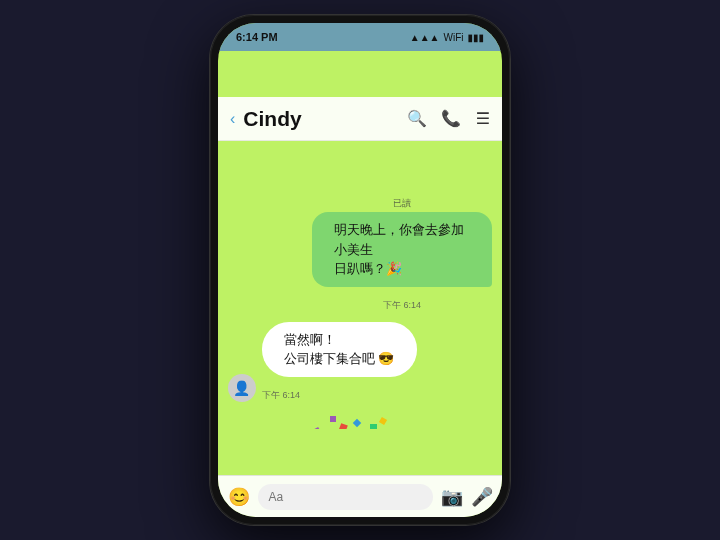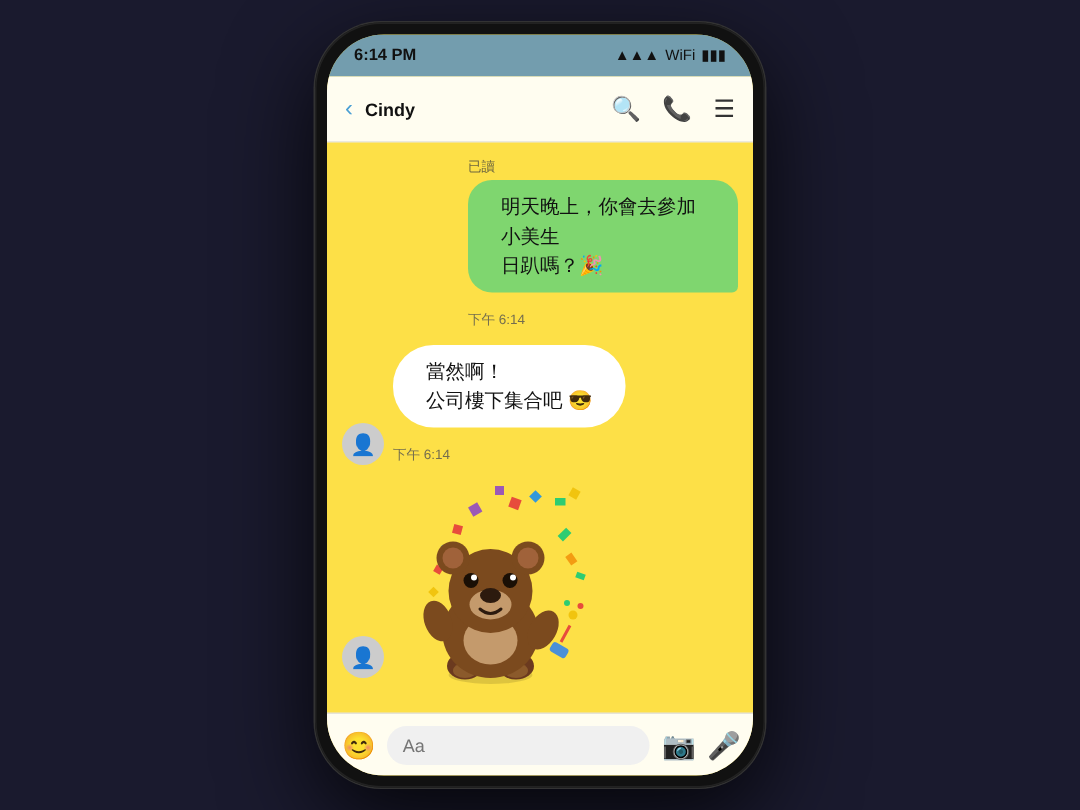--- a/index.html
+++ b/index.html
@@ -20,26 +20,27 @@
       background: #111;
       border-radius: 44px;
       padding: 8px;
       box-shadow: 0 0 0 1px #333, 0 20px 60px rgba(0,0,0,0.8), inset 0 0 0 1px #222;
       position: relative;
     }
 
     .phone-inner {
       width: 100%;
       height: 100%;
-      background: #fde047;
+      background: #bef264;
       border-radius: 38px;
       overflow: hidden;
       position: relative;
       display: flex;
       flex-direction: column;
+      gap: 46px;
     }
 
     
     .status-bar {
       height: 28px;
       background: rgba(100,150,185,0.9);
       display: flex;
       align-items: center;
       justify-content: space-between;
       padding: 0 18px;
@@ -74,21 +75,21 @@
     .back-btn {
       color: #4a9fd4;
       font-size: 16px;
       cursor: pointer;
       display: flex;
       align-items: center;
       gap: 2px;
     }
     .chat-title {
       flex: 1;
-      font-size: 12px;
+      font-size: 21px;
       font-weight: 600;
       color: #111;
     }
     .header-icons {
       display: flex;
       gap: 14px;
       align-items: center;
     }
     .header-icon {
       font-size: 16px;
@@ -129,21 +130,21 @@
       display: flex;
       align-items: center;
       justify-content: center;
       font-size: 14px;
       color: #888;
     }
 
     .bubble-wrapper {
       display: flex;
       flex-direction: column;
-      align-items: flex-start;
+      align-items: center;
       max-width: 180px;
     }
     .msg-row.received .bubble-wrapper {
       align-items: flex-start;
     }
 
     .bubble {
       border-radius: 16px;
       padding: 8px 22px;
       font-size: 13px;

